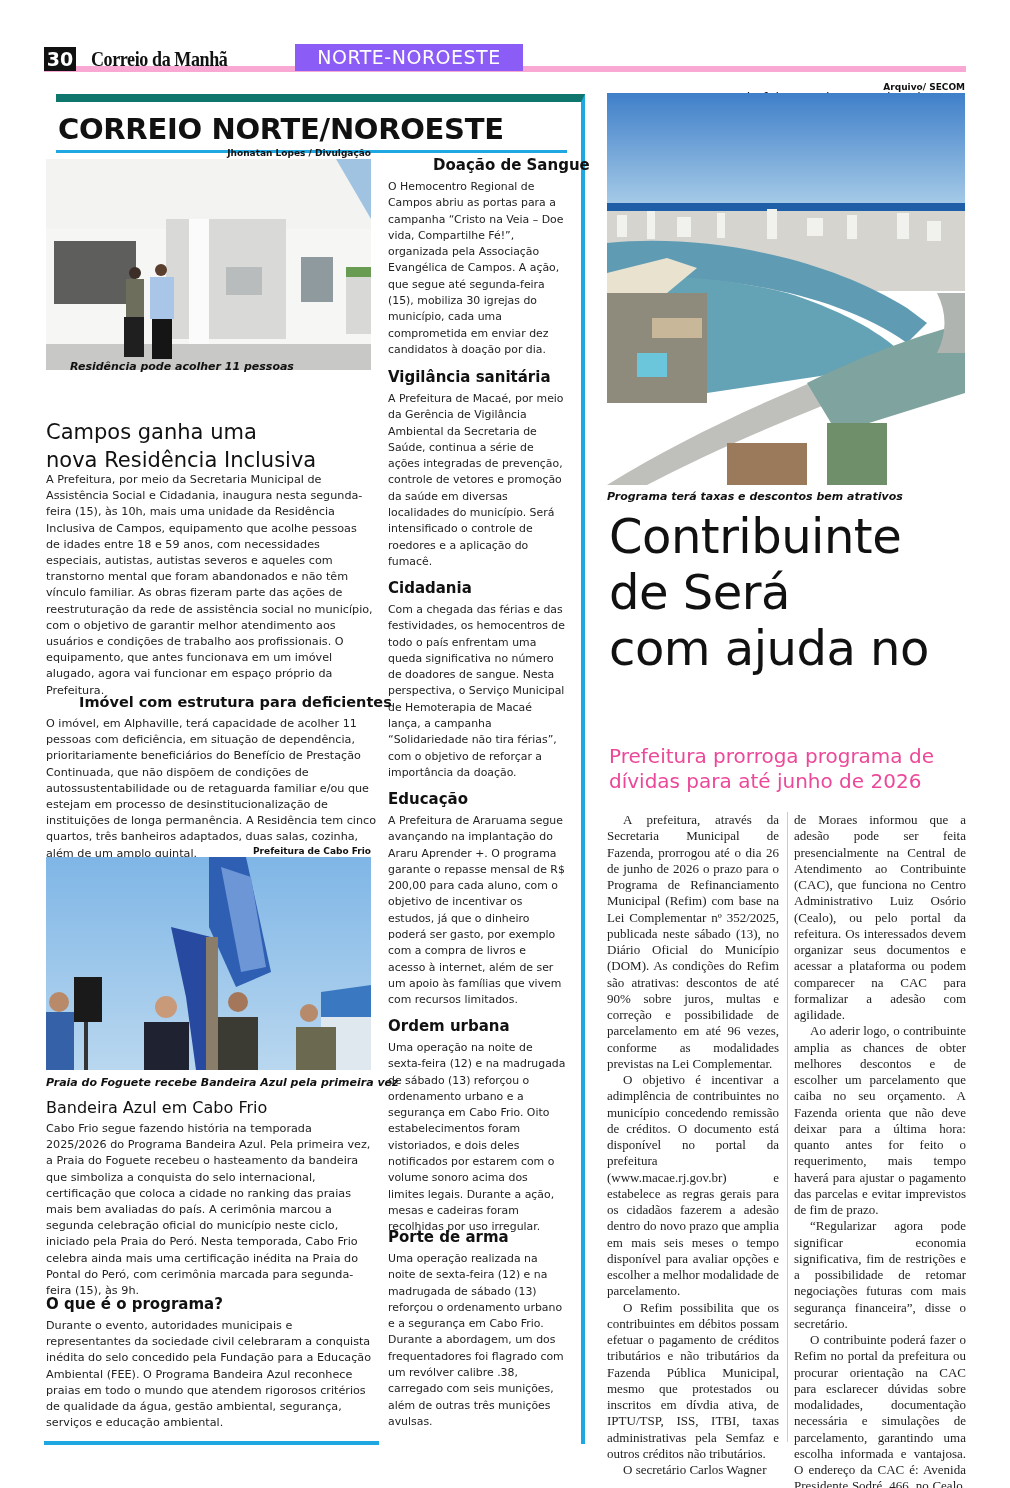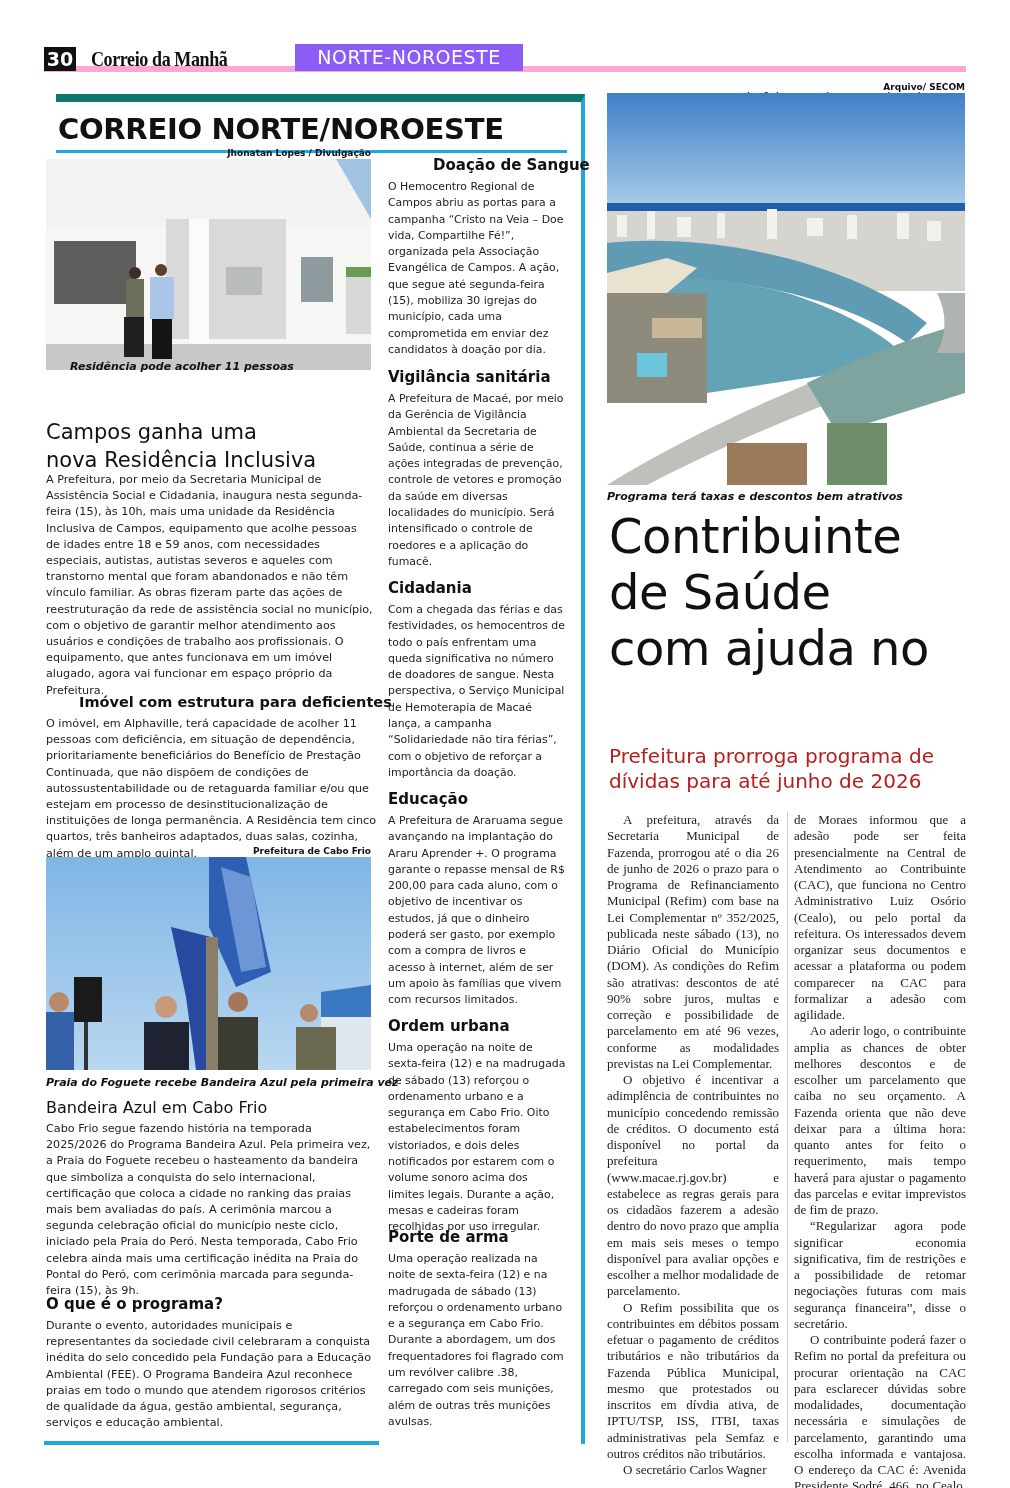--- a/index.html
+++ b/index.html
@@ -25,21 +25,21 @@
 
   .headline-md { position: absolute; font-size: 21px; line-height: 28px; color: #111; }
   .subhead { position: absolute; font-size: 14.5px; font-weight: bold; color: #111; }
   .body-sans { position: absolute; font-size: 11.2px; line-height: 16.2px; color: #222; text-align: left; }
 
   .col-mid .subhead { font-size: 15px; }
   .col-mid .body-sans { font-size: 10.9px; line-height: 16.3px; }
 
   
   .big-head { position: absolute; left: 609px; top: 508px; width: 360px; font-size: 48px; line-height: 56px; color: #111; letter-spacing: -0.5px; }
-  .deck { position: absolute; left: 609px; top: 744px; width: 360px; font-size: 20px; line-height: 25px; color: #b91c1c; font-weight: normal; }
+  .deck { position: absolute; left: 609px; top: 744px; width: 360px; font-size: 20px; line-height: 25px; color: #ec4899; font-weight: normal; }
   .serif-col { position: absolute; font-family: "Liberation Serif", serif; font-size: 13px; line-height: 16.25px; color: #222; text-align: justify; hyphens: auto; }
   .serif-col p { text-indent: 16px; }
   .serif-col p.noindent { text-indent: 0; }
   .col-rule { position: absolute; left: 787px; top: 812px; width: 1px; height: 630px; background: #ccc; }
 </style>
 </head>
 <body>
 
 <div class="hdr">
   <div class="pg-num">30</div>
@@ -173,21 +173,21 @@
     <path d="M200,290 C260,260 320,240 358,230 L358,300 L230,340 Z" fill="#7fa39e"></path>
     <rect x="120" y="350" width="80" height="42" fill="#9a7a5a"></rect>
     <rect x="220" y="330" width="60" height="62" fill="#6f8e6a"></rect>
     <path d="M330,200 C340,220 340,240 330,260 L358,260 L358,200 Z" fill="#b0b4b0"></path>
   </svg>
 </div>
 <div class="caption" style="left:607px; top:490px;">Programa terá taxas e descontos bem atrativos</div>
 
 <div class="big-head">
   <div>Contribuinte</div>
-  <div>de Saúde</div>
+  <div>de Será</div>
   <div>com ajuda no</div>
 </div>
 <div class="deck">Prefeitura prorroga programa de dívidas para até junho de 2026</div>
 
 <div class="serif-col" style="left:607px; top:812px; width:172px;">
   <p>A prefeitura, através da Secretaria Municipal de Fazenda, prorrogou até o dia 26 de junho de 2026 o prazo para o Programa de Refinanciamento Municipal (Refim) com base na Lei Complementar nº 352/2025, publicada neste sábado (13), no Diário Oficial do Município (DOM). As condições do Refim são atrativas: descontos de até 90% sobre juros, multas e correção e possibilidade de parcelamento em até 96 vezes, conforme as modalidades previstas na Lei Complementar.</p>
   <p>O objetivo é incentivar a adimplência de contribuintes no município concedendo remissão de créditos. O documento está disponível no portal da prefeitura (www.macae.rj.gov.br) e estabelece as regras gerais para os cidadãos fazerem a adesão dentro do novo prazo que amplia em mais seis meses o tempo disponível para avaliar opções e escolher a melhor modalidade de parcelamento.</p>
   <p>O Refim possibilita que os contribuintes em débitos possam efetuar o pagamento de créditos tributários e não tributários da Fazenda Pública Municipal, mesmo que protestados ou inscritos em dívdia ativa, de IPTU/TSP, ISS, ITBI, taxas administrativas pela Semfaz e outros créditos não tributários.</p>
   <p>O secretário Carlos Wagner</p>
 </div>

